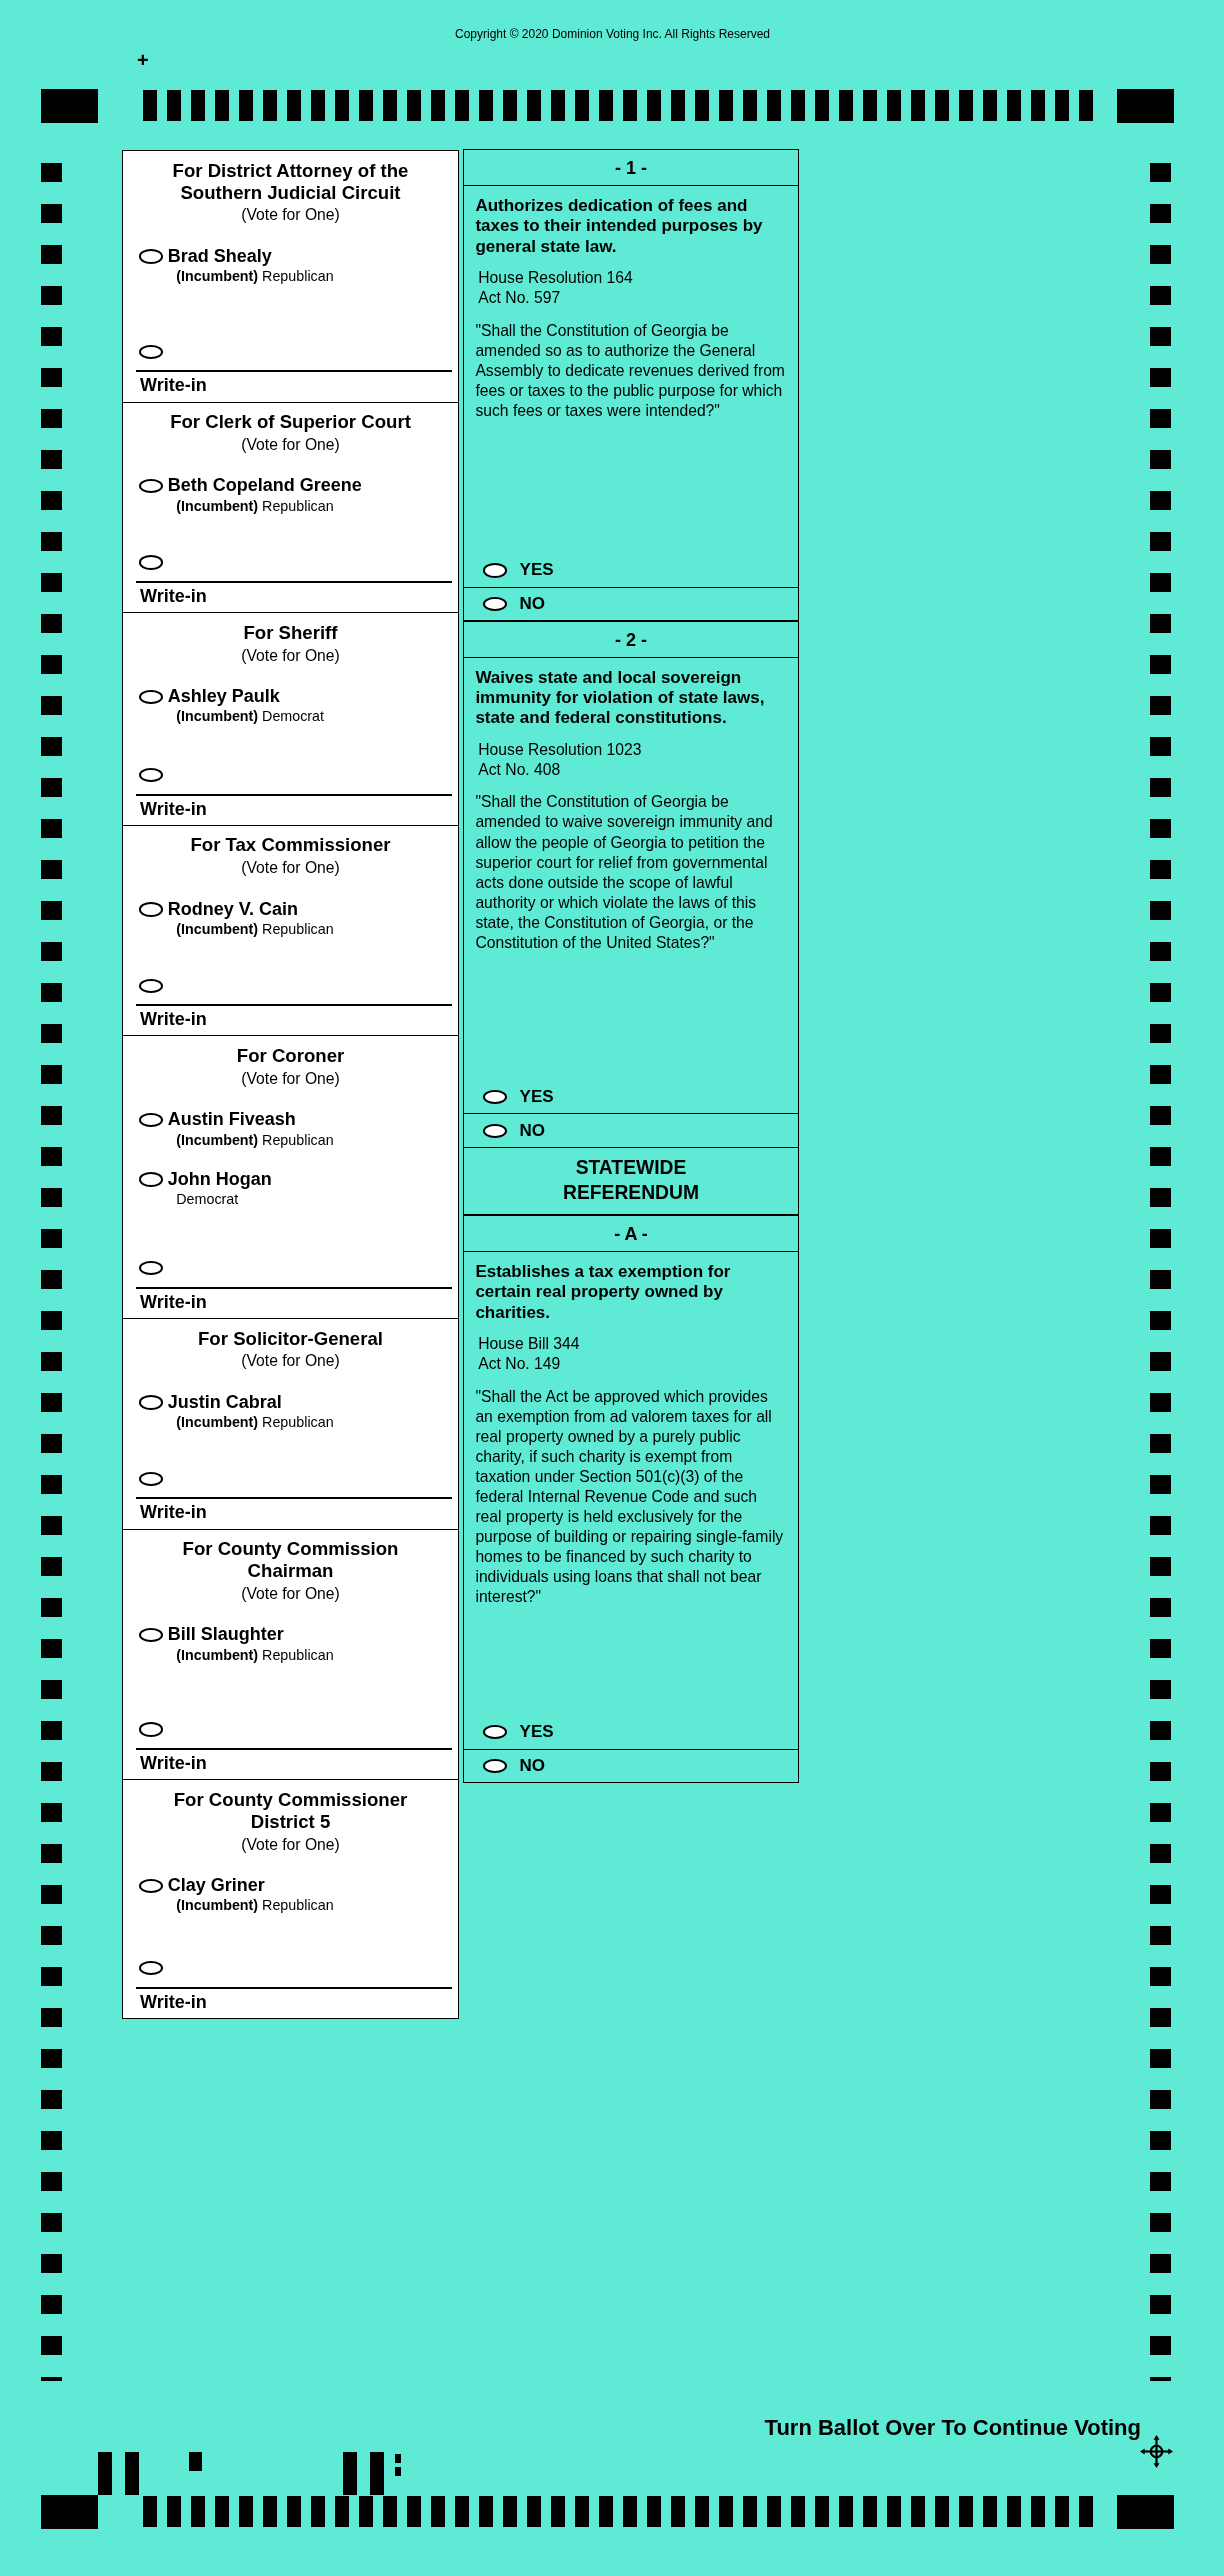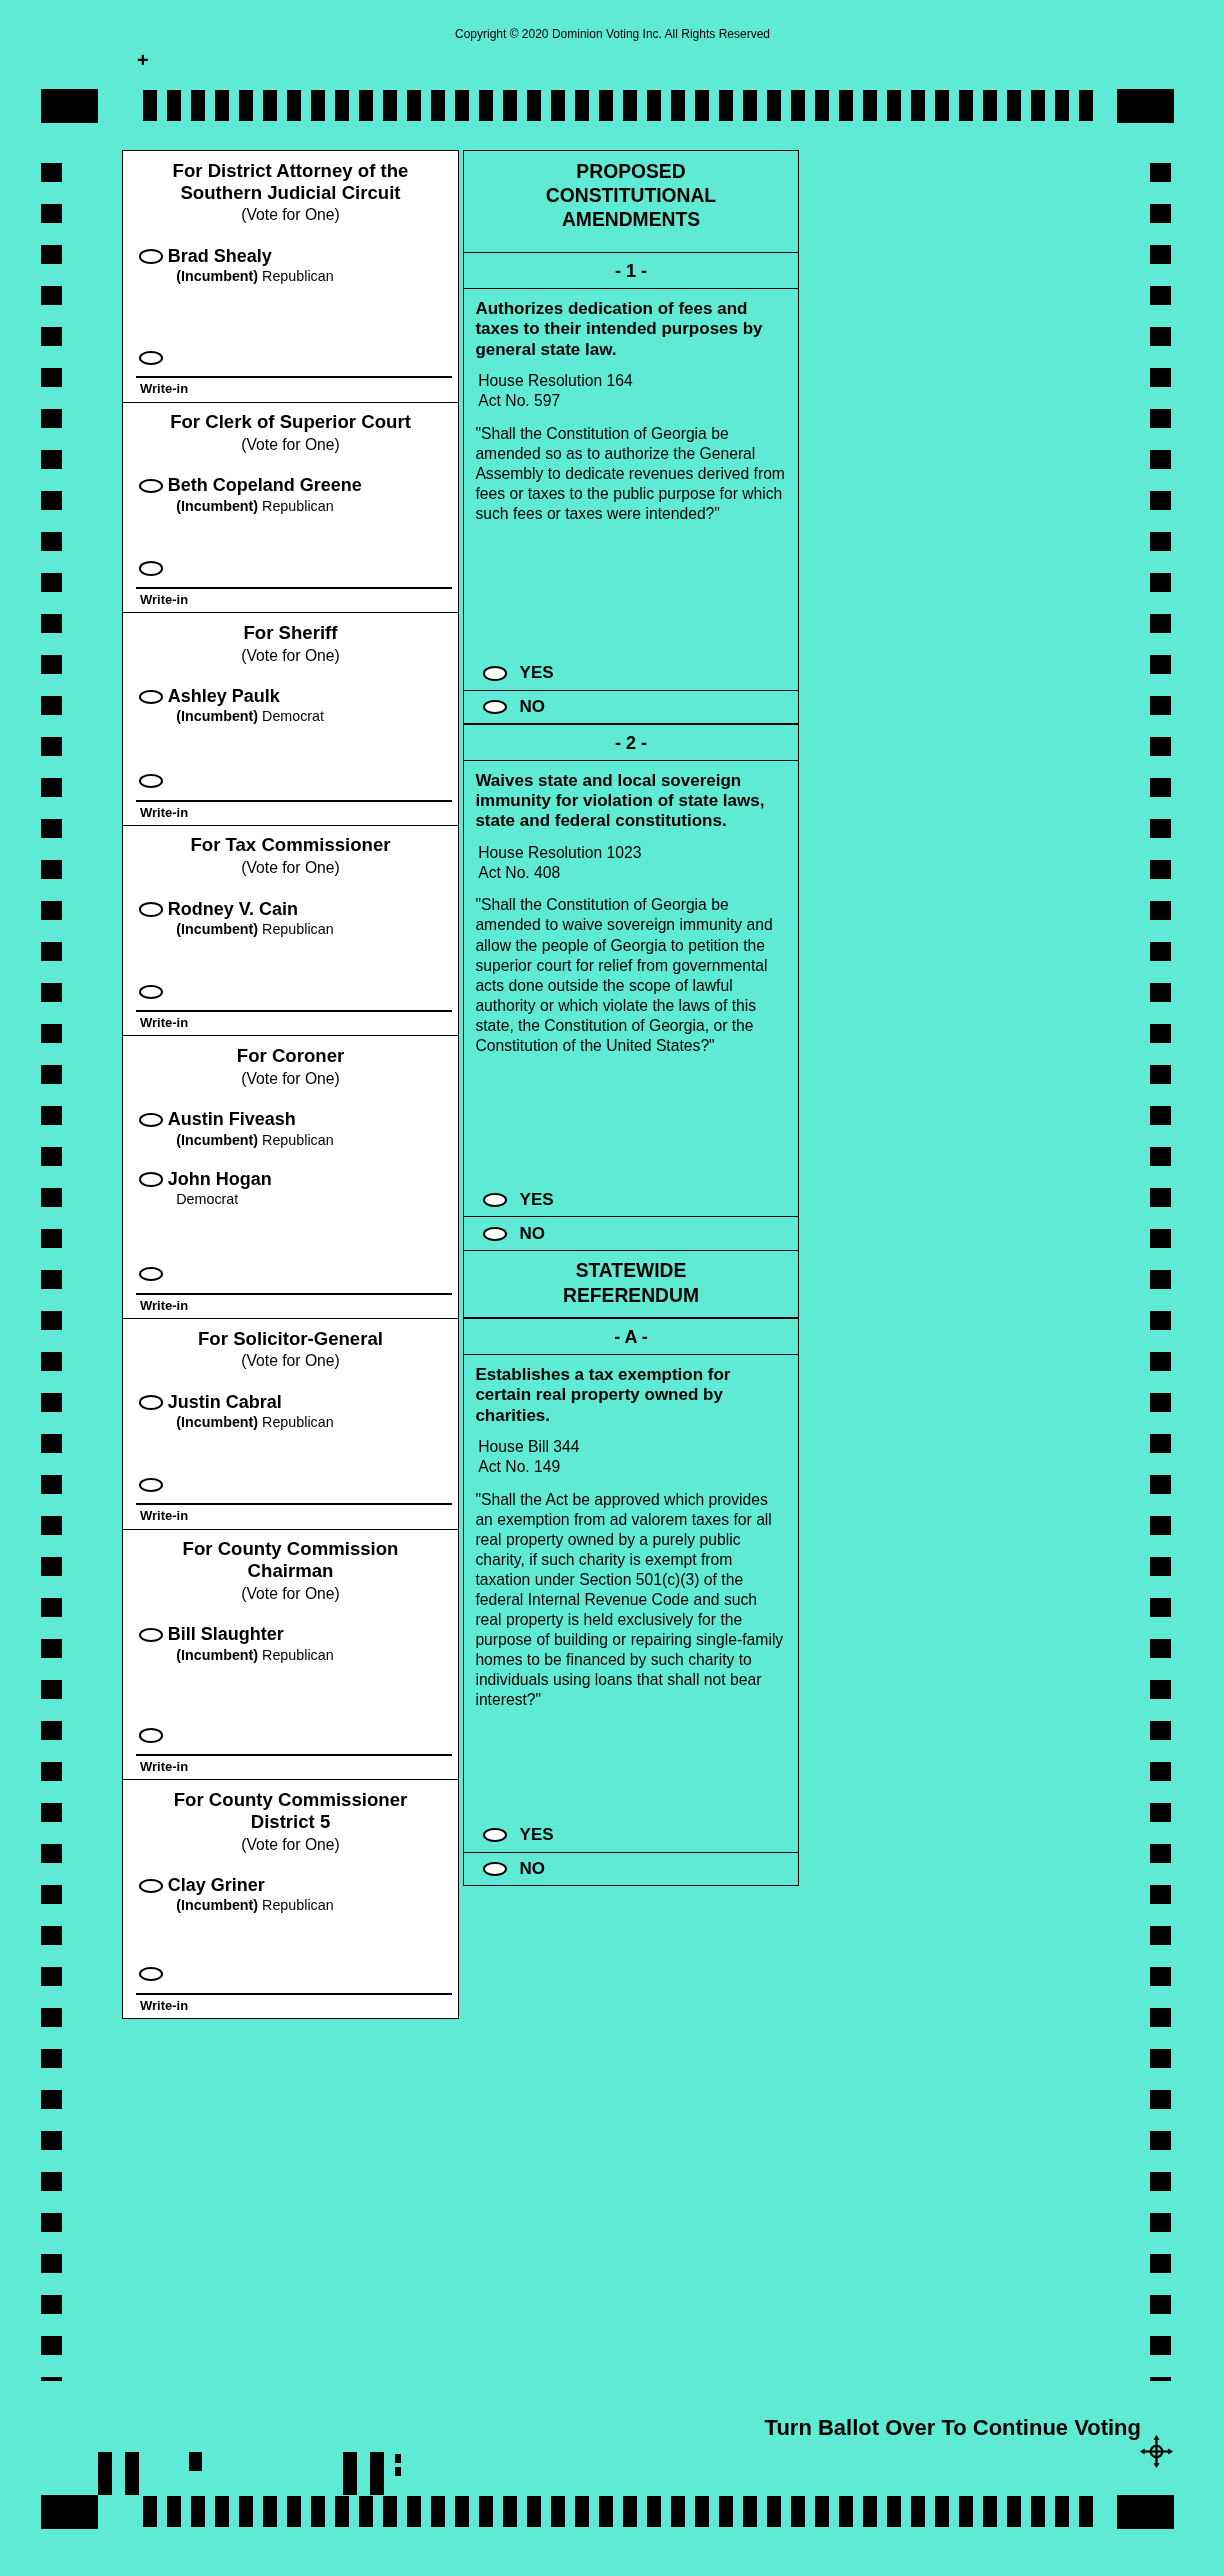--- a/index.html
+++ b/index.html
@@ -36,21 +36,21 @@
   .c-vote{font-size:15.7px;text-align:center;margin-top:2.9px;}
   .cand{display:flex;gap:5px;margin:21.4px 0 0 15.7px;align-items:flex-start;}
   .oval{flex:0 0 auto;width:24px;height:14.3px;border:2.1px solid #000;border-radius:50%;
         background:#fff;display:inline-block;box-sizing:border-box;}
   .cand .oval{margin-top:3.6px;}
   .cand-name{font-size:18px;font-weight:bold;display:block;line-height:1.12;}
   .cand-party{font-size:14.3px;display:block;margin:2.1px 0 0 8.6px;}
   .cand-party b{font-weight:bold;}
   .cand.empty{margin-top:auto;padding-top:21.4px;}
   .wline{border-bottom:2.1px solid #000;margin:11.4px 5.7px 0 13px;}
-  .wlabel{font-size:13px;font-weight:bold;margin:2.9px 0 1.4px 17px;}
+  .wlabel{font-size:18px;font-weight:bold;margin:2.9px 0 1.4px 17px;}
 
   
   .m-header{border:1.4px solid #000;margin-top:-1.4px;text-align:center;font-weight:bold;
             font-size:19.3px;line-height:1.25;padding:8.6px 0 7.1px;white-space:pre-line;
             box-sizing:border-box;}
   .m-header:first-child{margin-top:0;}
   .measure{border:1.4px solid #000;margin-top:-1.4px;display:flex;flex-direction:column;
            padding:0 11.4px;box-sizing:border-box;}
   .m-num{text-align:center;font-weight:bold;font-size:18px;border-bottom:1.4px solid #000;
          margin:0 -11.4px 10px;padding:8.6px 0 5.7px;}
@@ -228,23 +228,20 @@
         <span class="oval"></span>
       </div>
       <div class="wline"></div>
       <div class="wlabel">Write-in</div>
     </section>
 
   </div>
 
   <div class="col-right">
 
-    <div class="m-header" style="min-height:103px">PROPOSED
-CONSTITUTIONAL
-AMENDMENTS</div>
 
     <section class="measure" style="min-height:473px">
       <div class="m-num">- 1 -</div>
       <div class="m-summary">Authorizes dedication of fees and taxes to their intended purposes by general state law.</div>
       <div class="m-src">House Resolution 164</div>
       <div class="m-src">Act No. 597</div>
       <div class="m-q">"Shall the Constitution of Georgia be amended so as to authorize the General Assembly to dedicate revenues derived from fees or taxes to the public purpose for which such fees or taxes were intended?"</div>
       <div class="opts">
         <div class="option-row">
           <span class="oval"></span>

